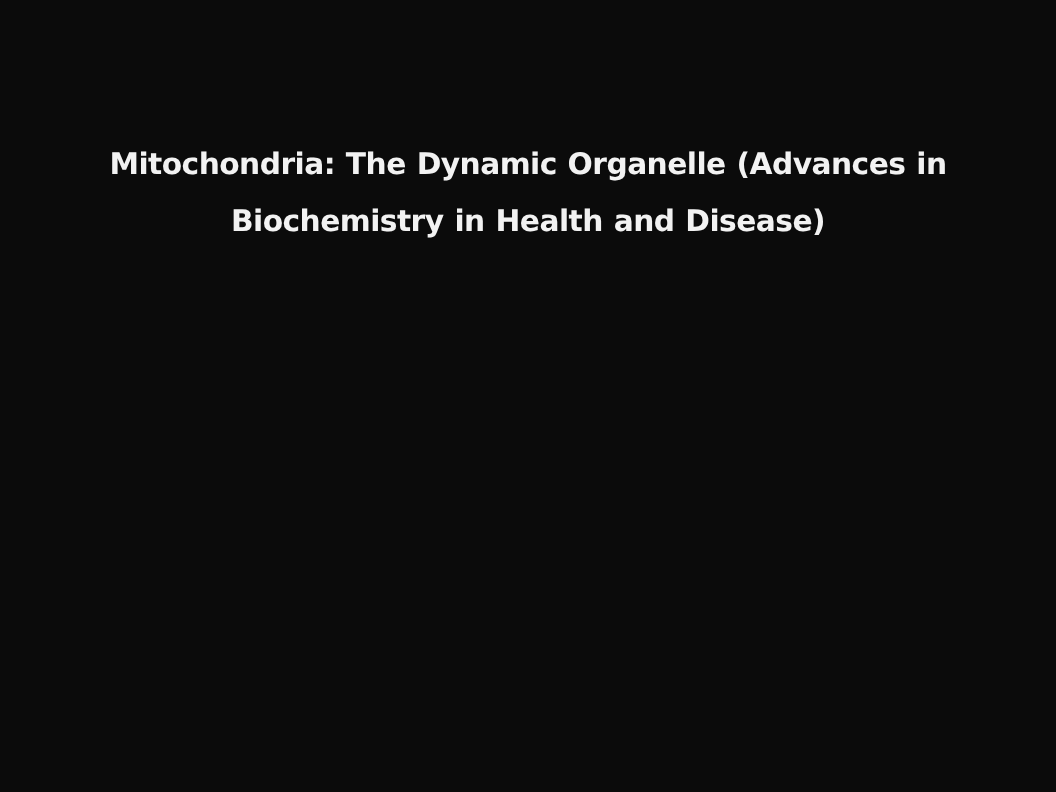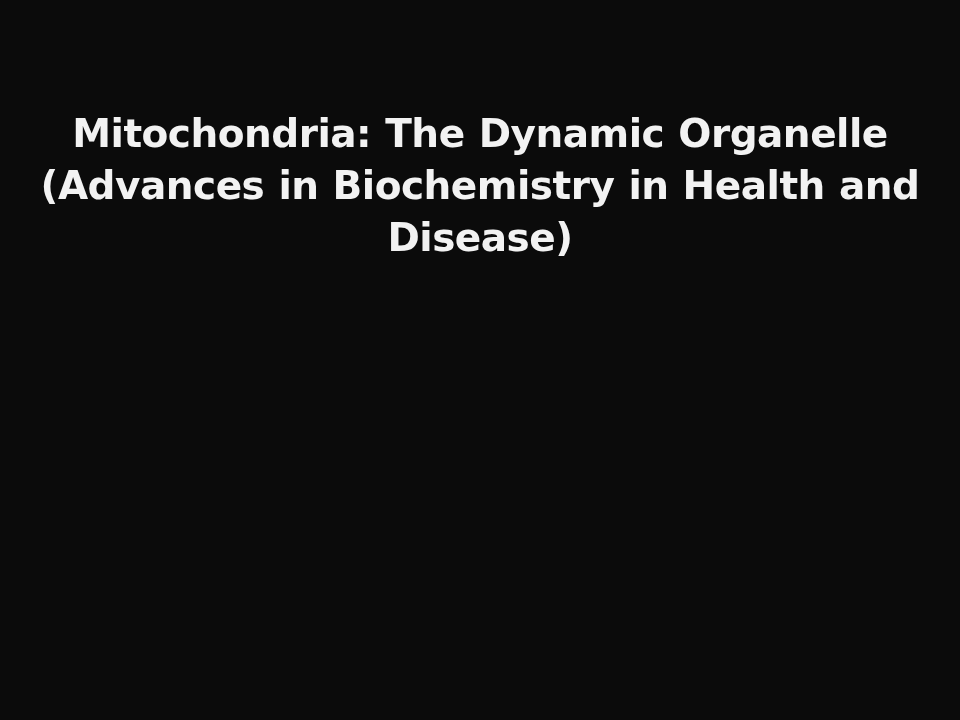--- a/index.html
+++ b/index.html
@@ -25,24 +25,24 @@
     left: 0;
     width: 960px;
     padding: 0 24px;
     box-sizing: border-box;
     text-align: center;
   }
   .title-text {
     color: #f2f2f2;
     font-family: "DejaVu Sans", sans-serif;
     font-weight: bold;
-    font-size: 39px;
+    font-size: 27px;
     line-height: 52px;
     letter-spacing: -0.5px;
-    margin: 0;
+    margin: 16px;
     word-spacing: 1px;
   }
 </style>
 </head>
 <body>
 
 <div class="slide">
   <div class="title-block">
     <h1 class="title-text">Mitochondria: The Dynamic Organelle (Advances in Biochemistry in Health and Disease)</h1>
   </div>

